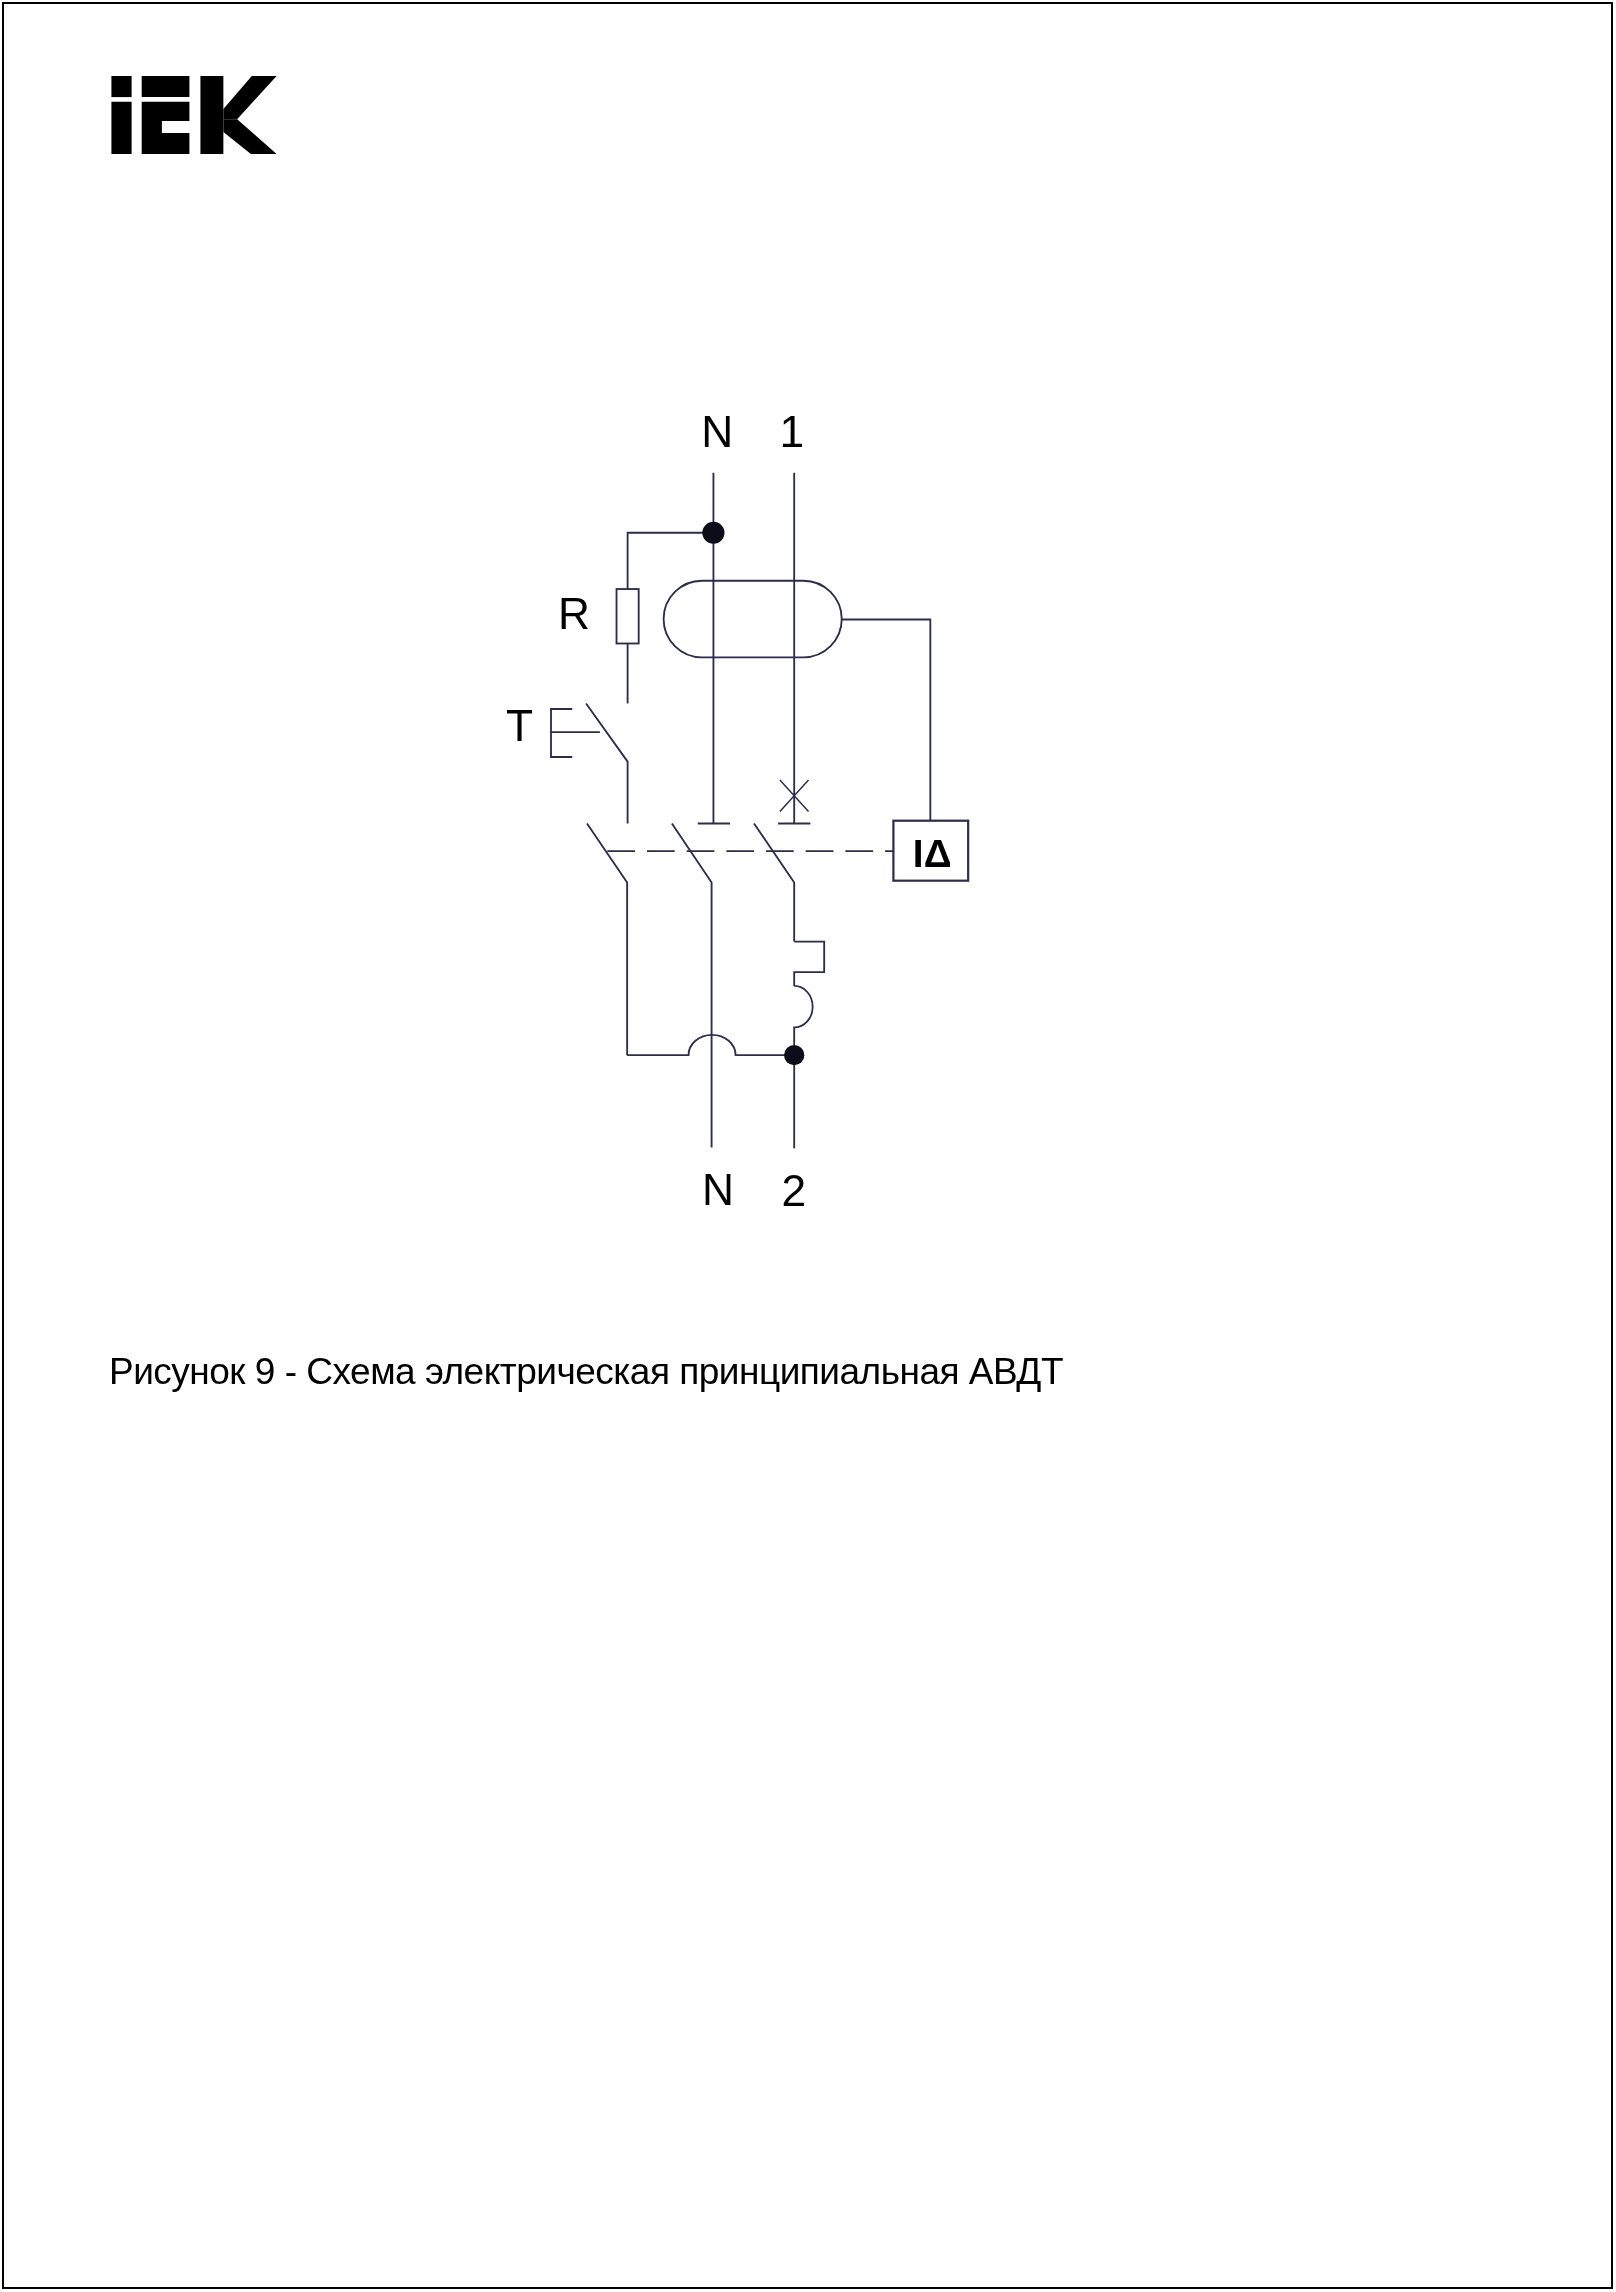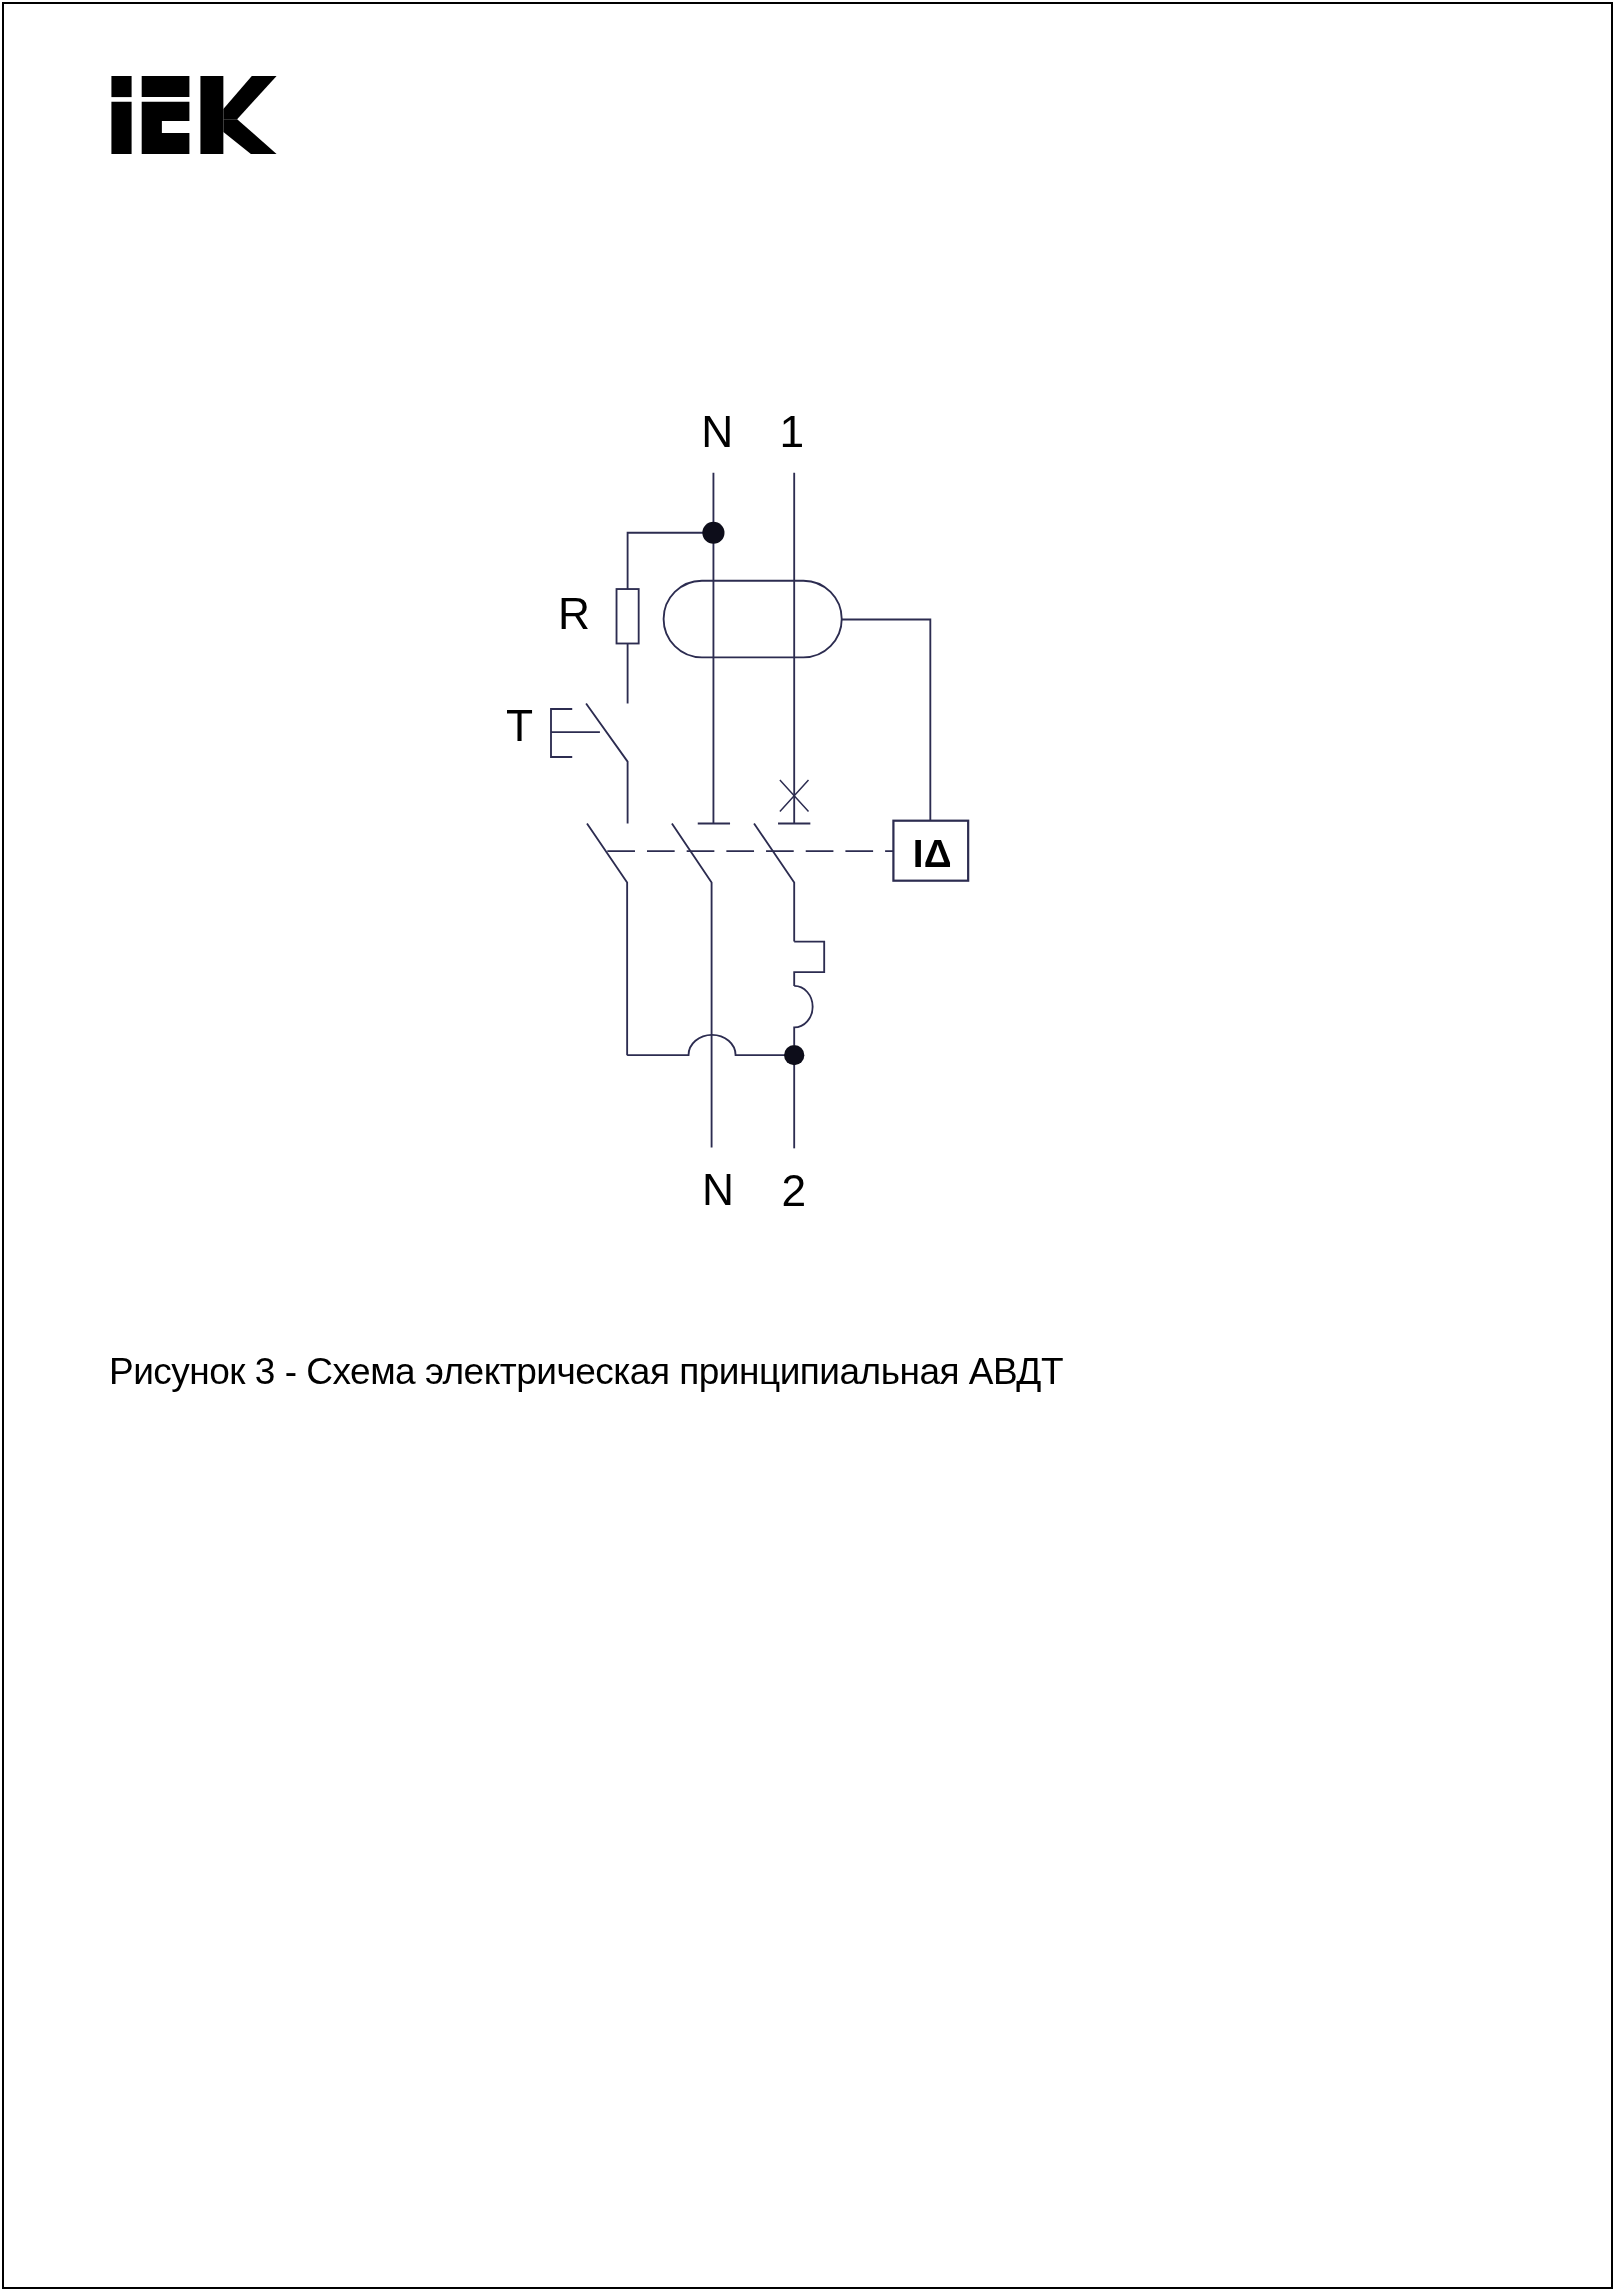--- a/index.html
+++ b/index.html
@@ -130,14 +130,14 @@
   <circle class="dot" cx="860.5" cy="1143" r="11"></circle>
 
   <text class="lbl" x="777" y="484" text-anchor="middle">N</text>
   <text class="lbl" x="858" y="484" text-anchor="middle">1</text>
   <text class="lbl" x="622" y="681" text-anchor="middle">R</text>
   <text class="lbl" x="563" y="803" text-anchor="middle">T</text>
   <text class="lbl" x="778" y="1305" text-anchor="middle">N</text>
   <text class="lbl" x="860" y="1306" text-anchor="middle">2</text>
 </svg>
 
-<div class="caption">Рисунок 3 - Схема электрическая принципиальная АВДТ</div>
+<div class="caption">Рисунок 9 - Схема электрическая принципиальная АВДТ</div>
 
 
 </body></html>

